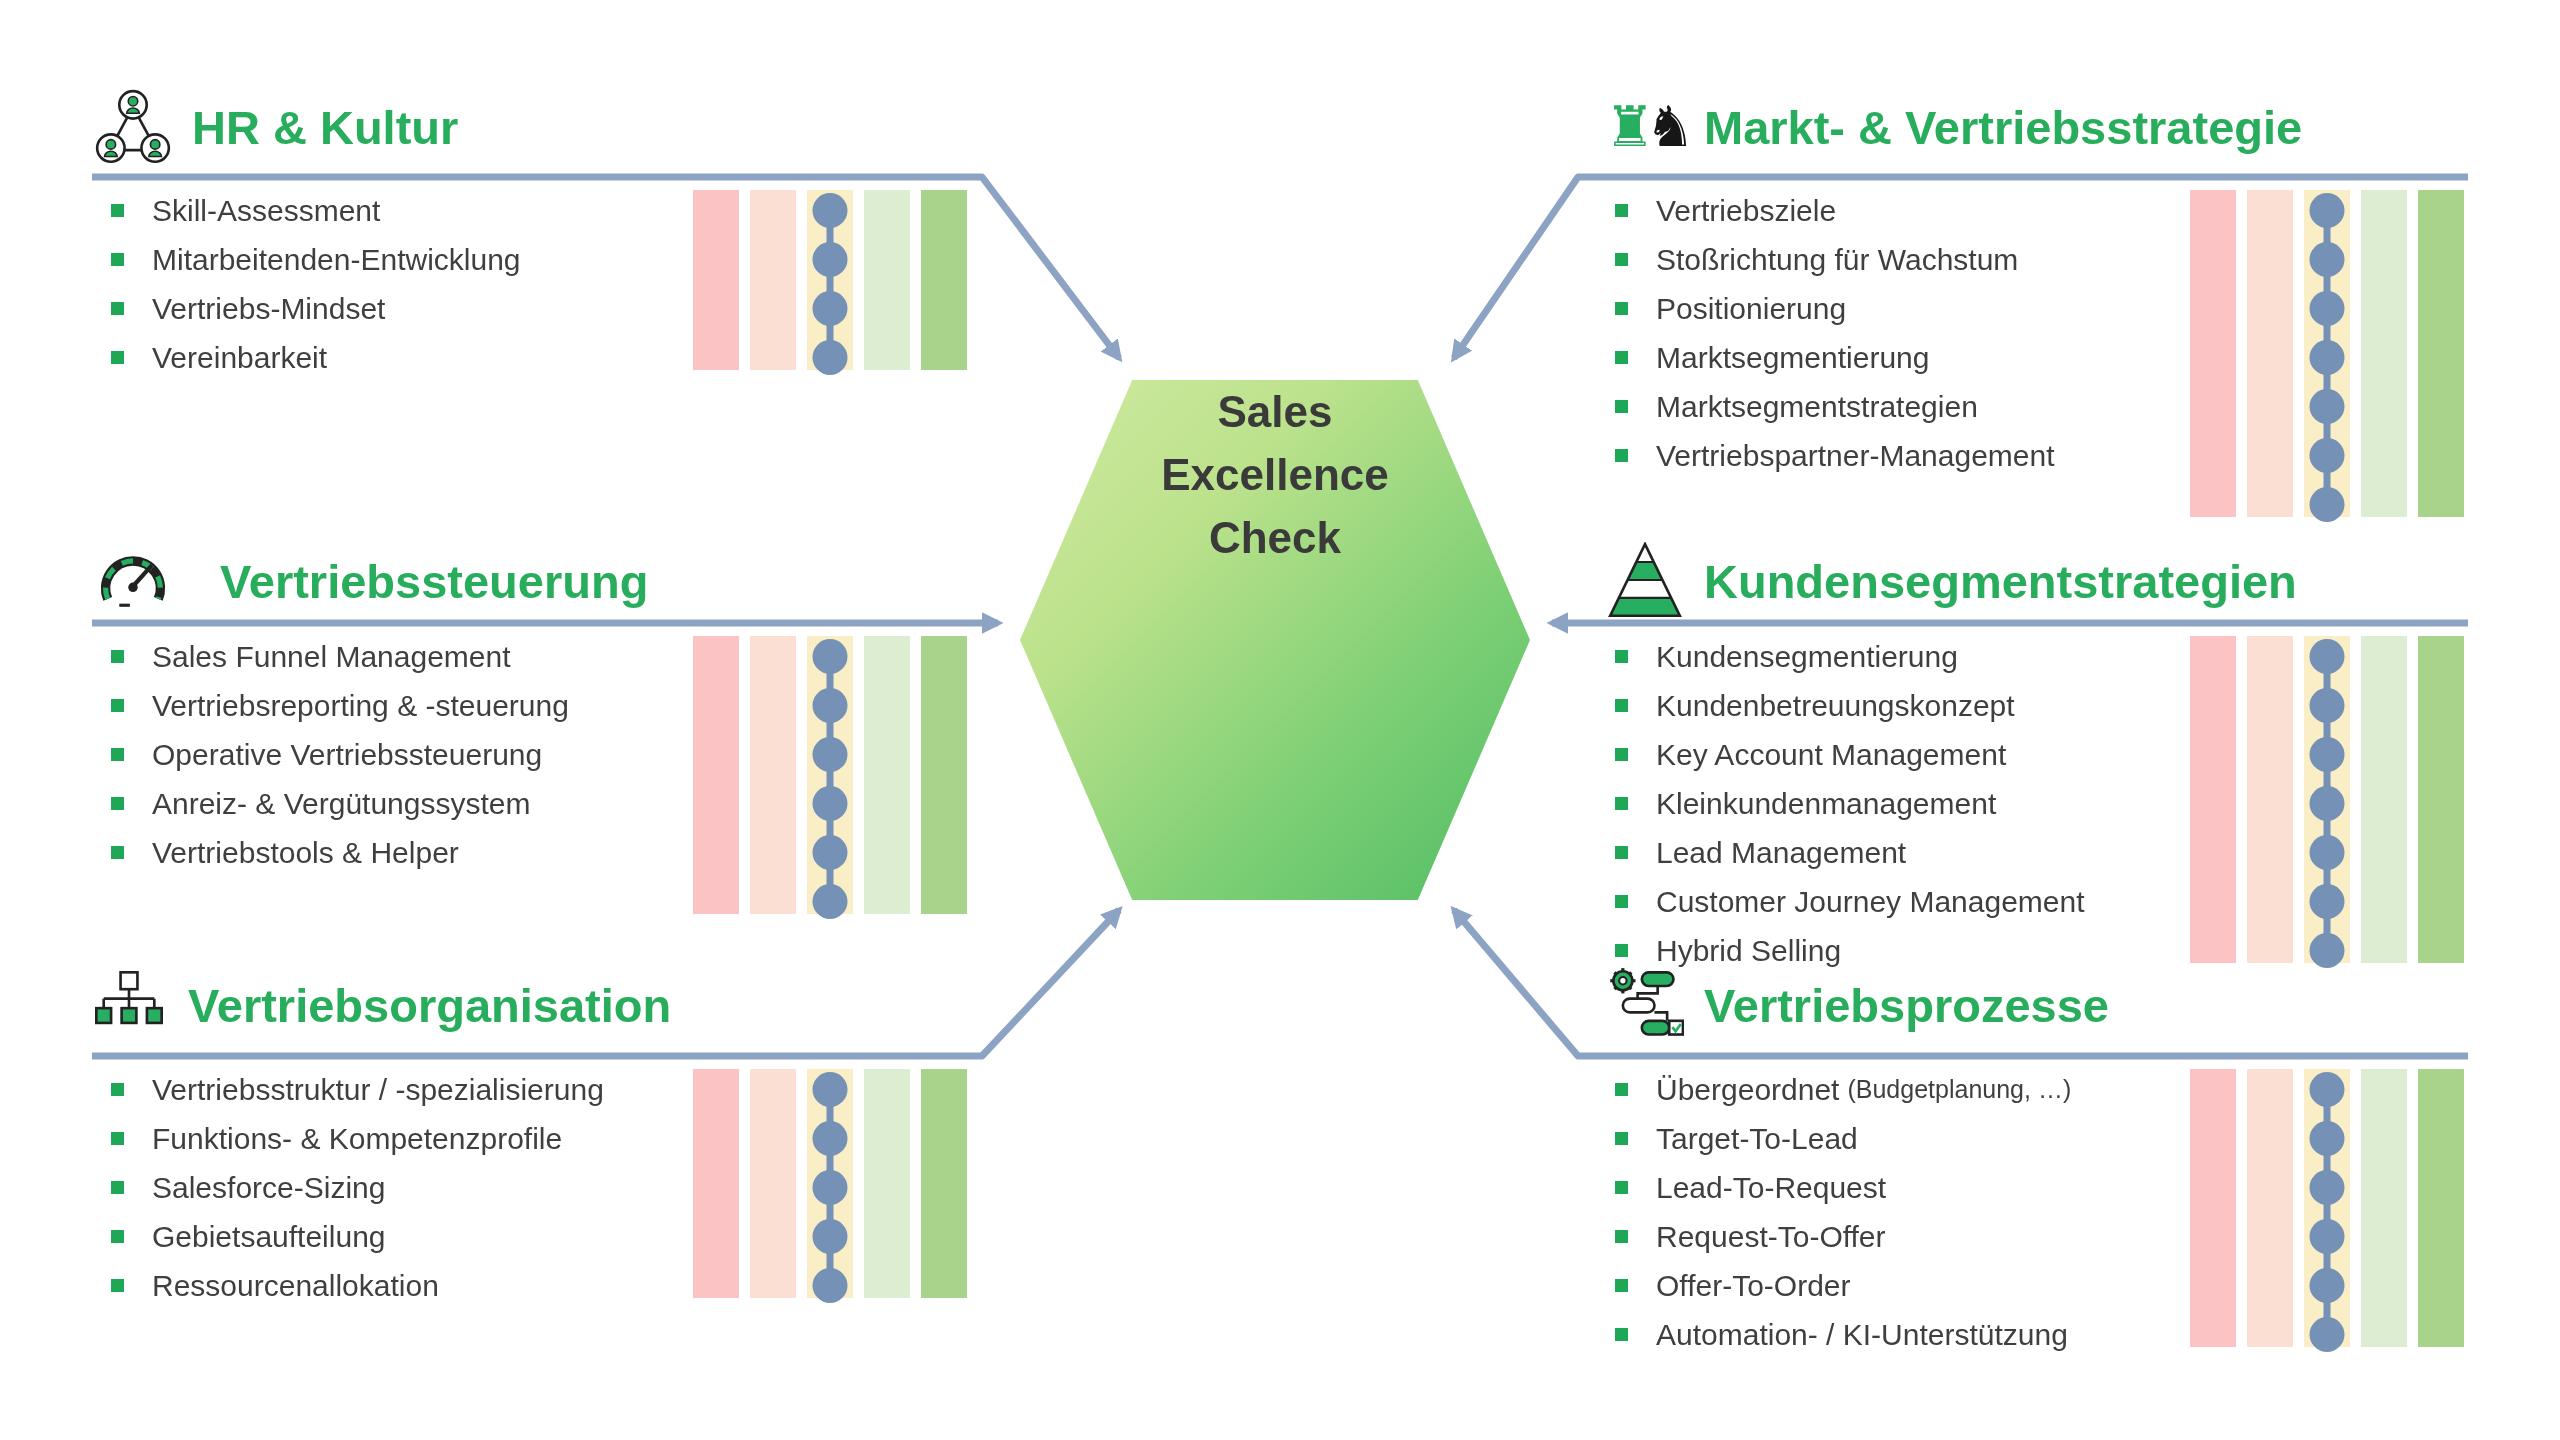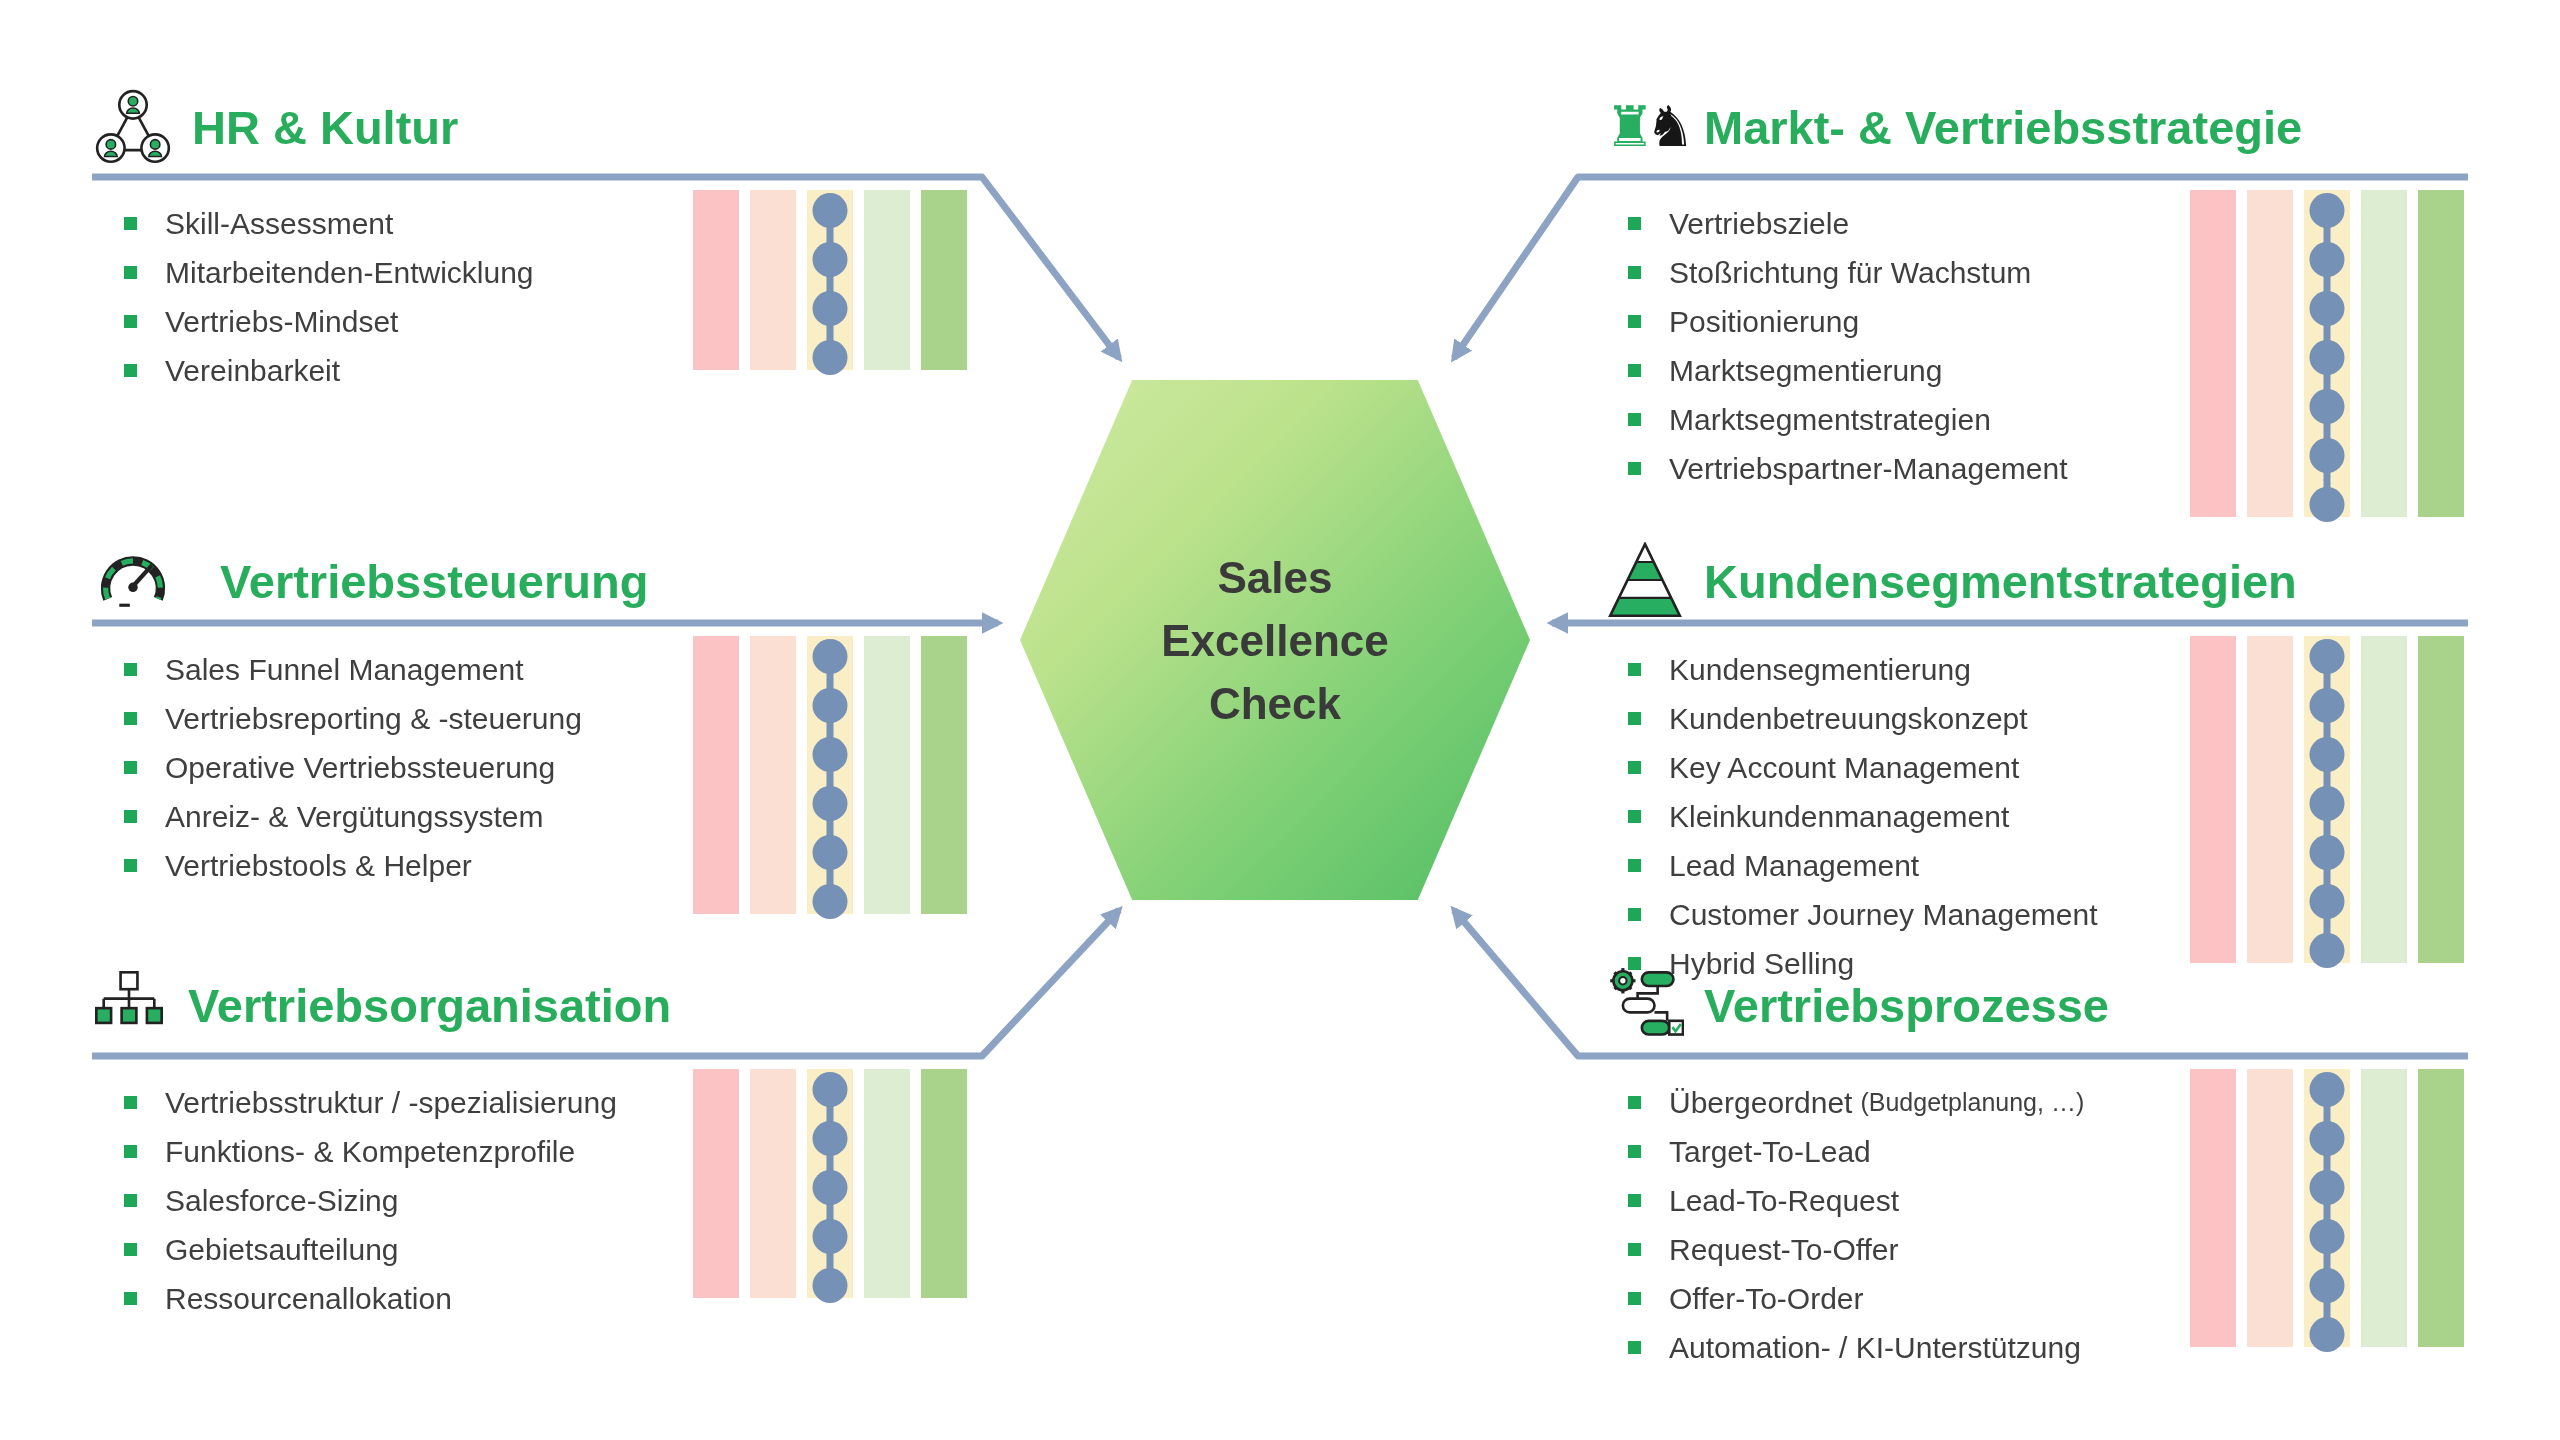--- a/index.html
+++ b/index.html
@@ -6,34 +6,34 @@
   #stage{position:relative;width:2560px;height:1440px;background:#ffffff;overflow:hidden;
          font-family:"Liberation Sans", sans-serif;color:#3f3f3f;}
 
   
   #connectors{position:absolute;left:0;top:0;width:2560px;height:1440px;}
 
   
   .hex{position:absolute;left:1020px;top:380px;width:510px;height:520px;
        clip-path:polygon(22% 0,78% 0,100% 50%,78% 100%,22% 100%,0 50%);
        background:linear-gradient(135deg,#d0eaa2 0%,#bce28c 30%,#7ccf74 68%,#4fbc64 100%);
-       display:flex;flex-direction:column;align-items:center;justify-content:center;}
+       display:flex;flex-direction:column;align-items:center;justify-content:flex-start;}
   .hex-line{font-size:44px;font-weight:bold;color:#3a3a3a;line-height:63px;text-align:center;}
 
   
   .hdr{position:absolute;display:flex;align-items:center;gap:20px;height:86px;text-align:right;}
   #h0{left:94px;top:84px;}  #h1{left:94px;top:538px;gap:48px;}  #h2{left:90px;top:962px;}
   #h3{left:1606px;top:84px;}#h4{left:1606px;top:538px;}#h5{left:1606px;top:962px;}
   .hdr h2{margin:0;font-size:47px;font-weight:bold;color:#27ad5b;white-space:nowrap;}
   .icn{width:78px;height:78px;flex:0 0 78px;display:flex;align-items:center;justify-content:center;}
   .chess-txt{font-size:56px;line-height:56px;letter-spacing:-10px;}
   .chess-rook{color:#27ae60;} .chess-knight{color:#161616;}
 
   
-  .items{position:absolute;margin:13px;padding:0;list-style:none;}
+  .items{position:absolute;margin:0;padding:0;list-style:none;}
   .items li{display:flex;align-items:center;height:49px;padding-left:15px;}
   .bullet{width:13px;height:13px;background:#1ea756;flex:0 0 13px;margin-right:28px;}
   .lbl{font-size:30px;color:#3f3f3f;white-space:nowrap;}
   .note{font-size:25px;color:#3f3f3f;margin-left:8px;white-space:nowrap;}
 
   
   .chart{position:absolute;}
   .bar{position:absolute;top:0;width:46px;height:100%;}
   .chart svg{position:absolute;left:0;top:0;overflow:visible;}
 </style>

